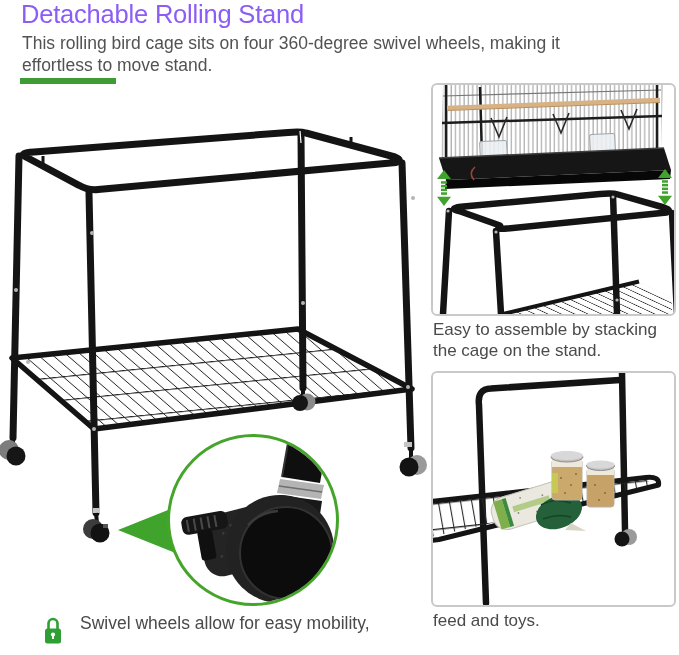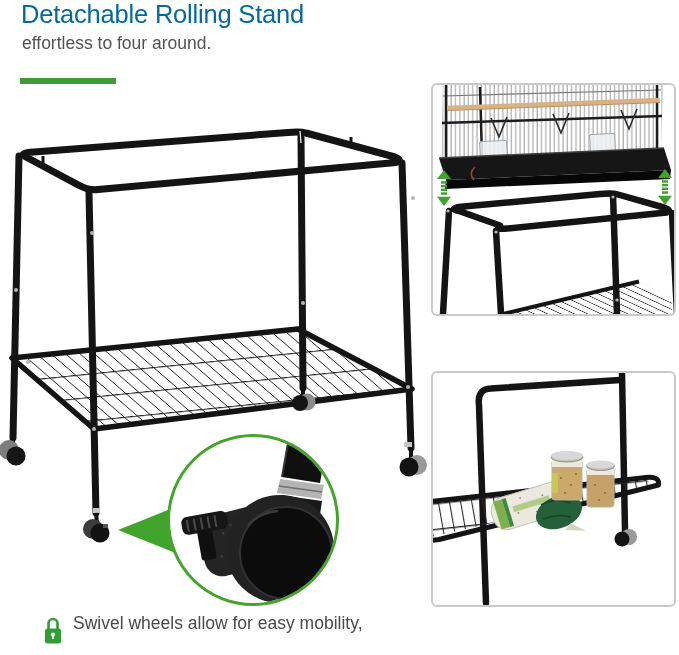--- a/index.html
+++ b/index.html
@@ -1,47 +1,48 @@
 <!DOCTYPE html>
 <html><head>
 <meta charset="utf-8">
 <style>
   html,body{margin:0;padding:0;background:#fff;}
   .page{position:relative;width:679px;height:655px;background:#fff;overflow:hidden;
         font-family:"Liberation Sans",sans-serif;color:#3c3c3c;}
   .abs{position:absolute;}
   
-  .title{left:21px;top:0px;font-size:25.5px;font-weight:400;letter-spacing:-0.2px;color:#0369a1;margin:0;}
+  .title{left:21px;top:0px;font-size:25.5px;font-weight:400;letter-spacing:-0.2px;color:#8b5cf6;margin:0;}
   .subtitle{left:22px;top:32px;font-size:17.5px;line-height:22px;color:#525252;}
   .green-bar{left:20px;top:78px;width:96px;height:6px;background:#3f9b35;}
   
   .panel{left:431px;width:245px;border:2px solid #c9c9c9;border-radius:6px;background:#fff;
          box-sizing:border-box;overflow:hidden;}
   .panel-1{top:83px;height:233px;}
   .panel-2{top:371px;height:236px;}
   .caption{left:433px;font-size:17px;line-height:21px;color:#4a4a4a;}
   .caption-1{top:319px;}
   .caption-2{top:610px;}
   
   .callout-circle{left:167px;top:434px;width:172px;height:172px;border:3px solid #45a52b;
                   border-radius:50%;background:#fff;box-sizing:border-box;overflow:hidden;z-index:5;}
   .wedge{left:116px;top:502px;z-index:4;}
   
-  .lock-row{left:42px;top:612px;display:flex;gap:9px;align-items:flex-start;}
+  .lock-row{left:42px;top:612px;display:flex;gap:16px;align-items:flex-start;}
   .lock-row .txt{font-size:17.5px;line-height:21.5px;color:#4a4a4a;padding-top:1px;}
   svg{display:block;}
 </style>
 </head>
 <body>
 
 <div class="page">
 
   <h1 class="abs title">Detachable Rolling Stand</h1>
   <div class="abs subtitle">
-    <div>effortless to four around.</div>
+    <div>This rolling bird cage sits on four 360-degree swivel wheels, making it</div>
+    <div>effortless to move stand.</div>
   </div>
   <div class="abs green-bar"></div>
 
   <svg class="abs" style="left:0;top:90px;" width="430" height="500" viewBox="0 0 430 500">
     <defs>
       <pattern id="mesh-main" width="13" height="32" patternUnits="userSpaceOnUse" patternTransform="matrix(0.9948,-0.1009,0.7565,0.655,12,268)">
         <line x1="0.5" y1="0" x2="0.5" y2="32" stroke="#2a2a2a" stroke-width="1.2"></line>
         <line x1="0" y1="0.7" x2="13" y2="0.7" stroke="#222" stroke-width="1.5"></line>
       </pattern>
     </defs>
@@ -196,20 +197,24 @@
       <g transform="translate(225,84)" fill="#3fa32c">
         <polygon points="0,9 7,0 14,9"></polygon>
         <rect x="4" y="11.2" width="6" height="2.5"></rect>
           <rect x="4" y="14.9" width="6" height="2.5"></rect>
         <rect x="4" y="18.6" width="6" height="2.5"></rect>
           <rect x="4" y="22.3" width="6" height="2.5"></rect>
         <polygon points="0,26.8 14,26.8 7,36"></polygon>
       </g>
     </svg>
   </div>
+  <div class="abs caption caption-1">
+    <div>Easy to assemble by stacking</div>
+    <div>the cage on the stand.</div>
+  </div>
 
   <div class="abs panel panel-2">
     <svg width="241" height="232" viewBox="0 0 241 232">
       <defs>
         <pattern id="mesh-p2" width="11" height="26" patternUnits="userSpaceOnUse" patternTransform="matrix(0.994,-0.109,0.17,0.97,-6,131)">
           <line x1="0.5" y1="0" x2="0.5" y2="26" stroke="#2a2a2a" stroke-width="1.2"></line>
           <line x1="0" y1="0.7" x2="11" y2="0.7" stroke="#222" stroke-width="1.4"></line>
         </pattern>
       </defs>
 
@@ -259,20 +264,21 @@
         <rect x="154" y="95" width="27" height="7" fill="#efe9dc"></rect>
         <circle cx="162" cy="112" r="1" fill="#8a6a3b"></circle>
           <circle cx="172" cy="120" r="1" fill="#8a6a3b"></circle>
         <circle cx="166" cy="127" r="1" fill="#8a6a3b"></circle>
         <ellipse cx="167.5" cy="93" rx="14" ry="4.5" fill="#c2c2c2" stroke="#8e8e8e"></ellipse>
         <ellipse cx="167.5" cy="91.5" rx="14" ry="4" fill="#d8d8d8"></ellipse>
       </g>
     </svg>
   </div>
   <div class="abs caption caption-2">
+    <div>feed and toys.</div>
   </div>
 
   <div class="abs lock-row">
     <svg width="22" height="33" viewBox="0 0 22 33" style="margin-top:3px;">
       <path d="M6.5 14 V8.5 a4.5 4.5 0 0 1 9 0 V14" fill="none" stroke="#2f9e33" stroke-width="2.6"></path>
       <rect x="3" y="13.5" width="16" height="15" rx="2.5" fill="#2f9e33"></rect>
       <circle cx="11" cy="19.5" r="2.1" fill="#fff"></circle>
       <rect x="10.1" y="20.5" width="1.8" height="3.5" fill="#fff"></rect>
     </svg>
     <div class="txt">

